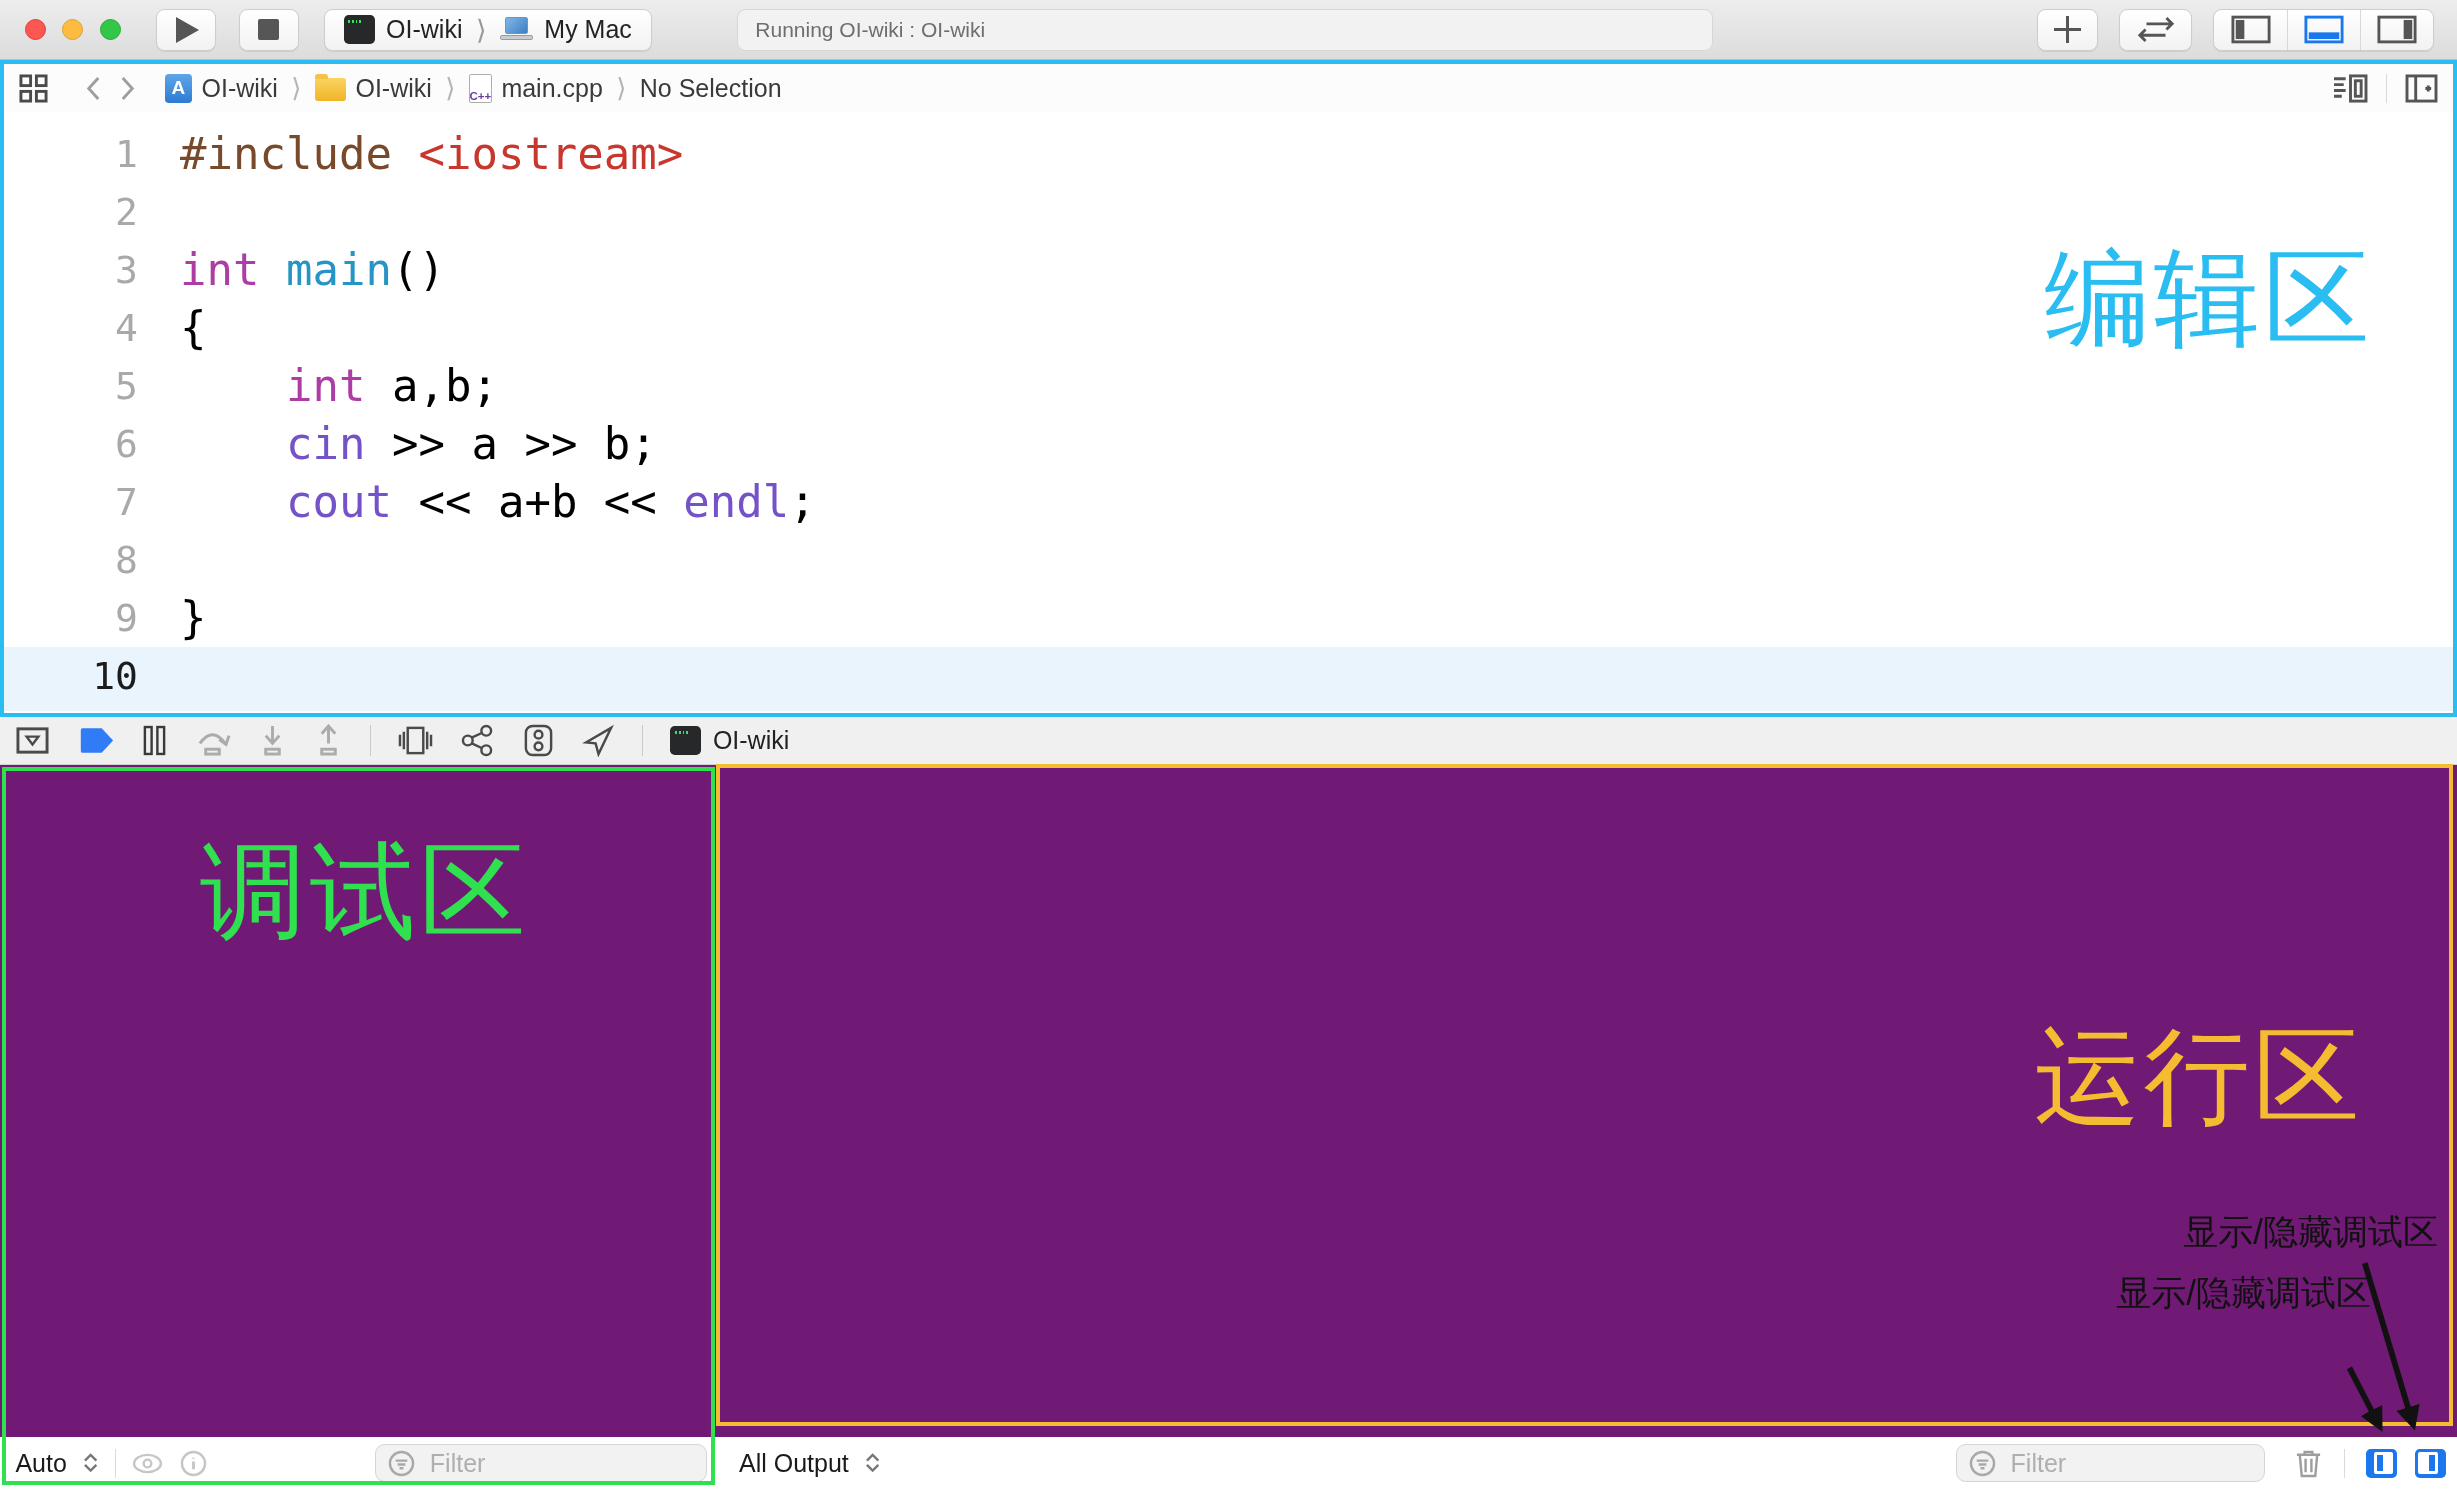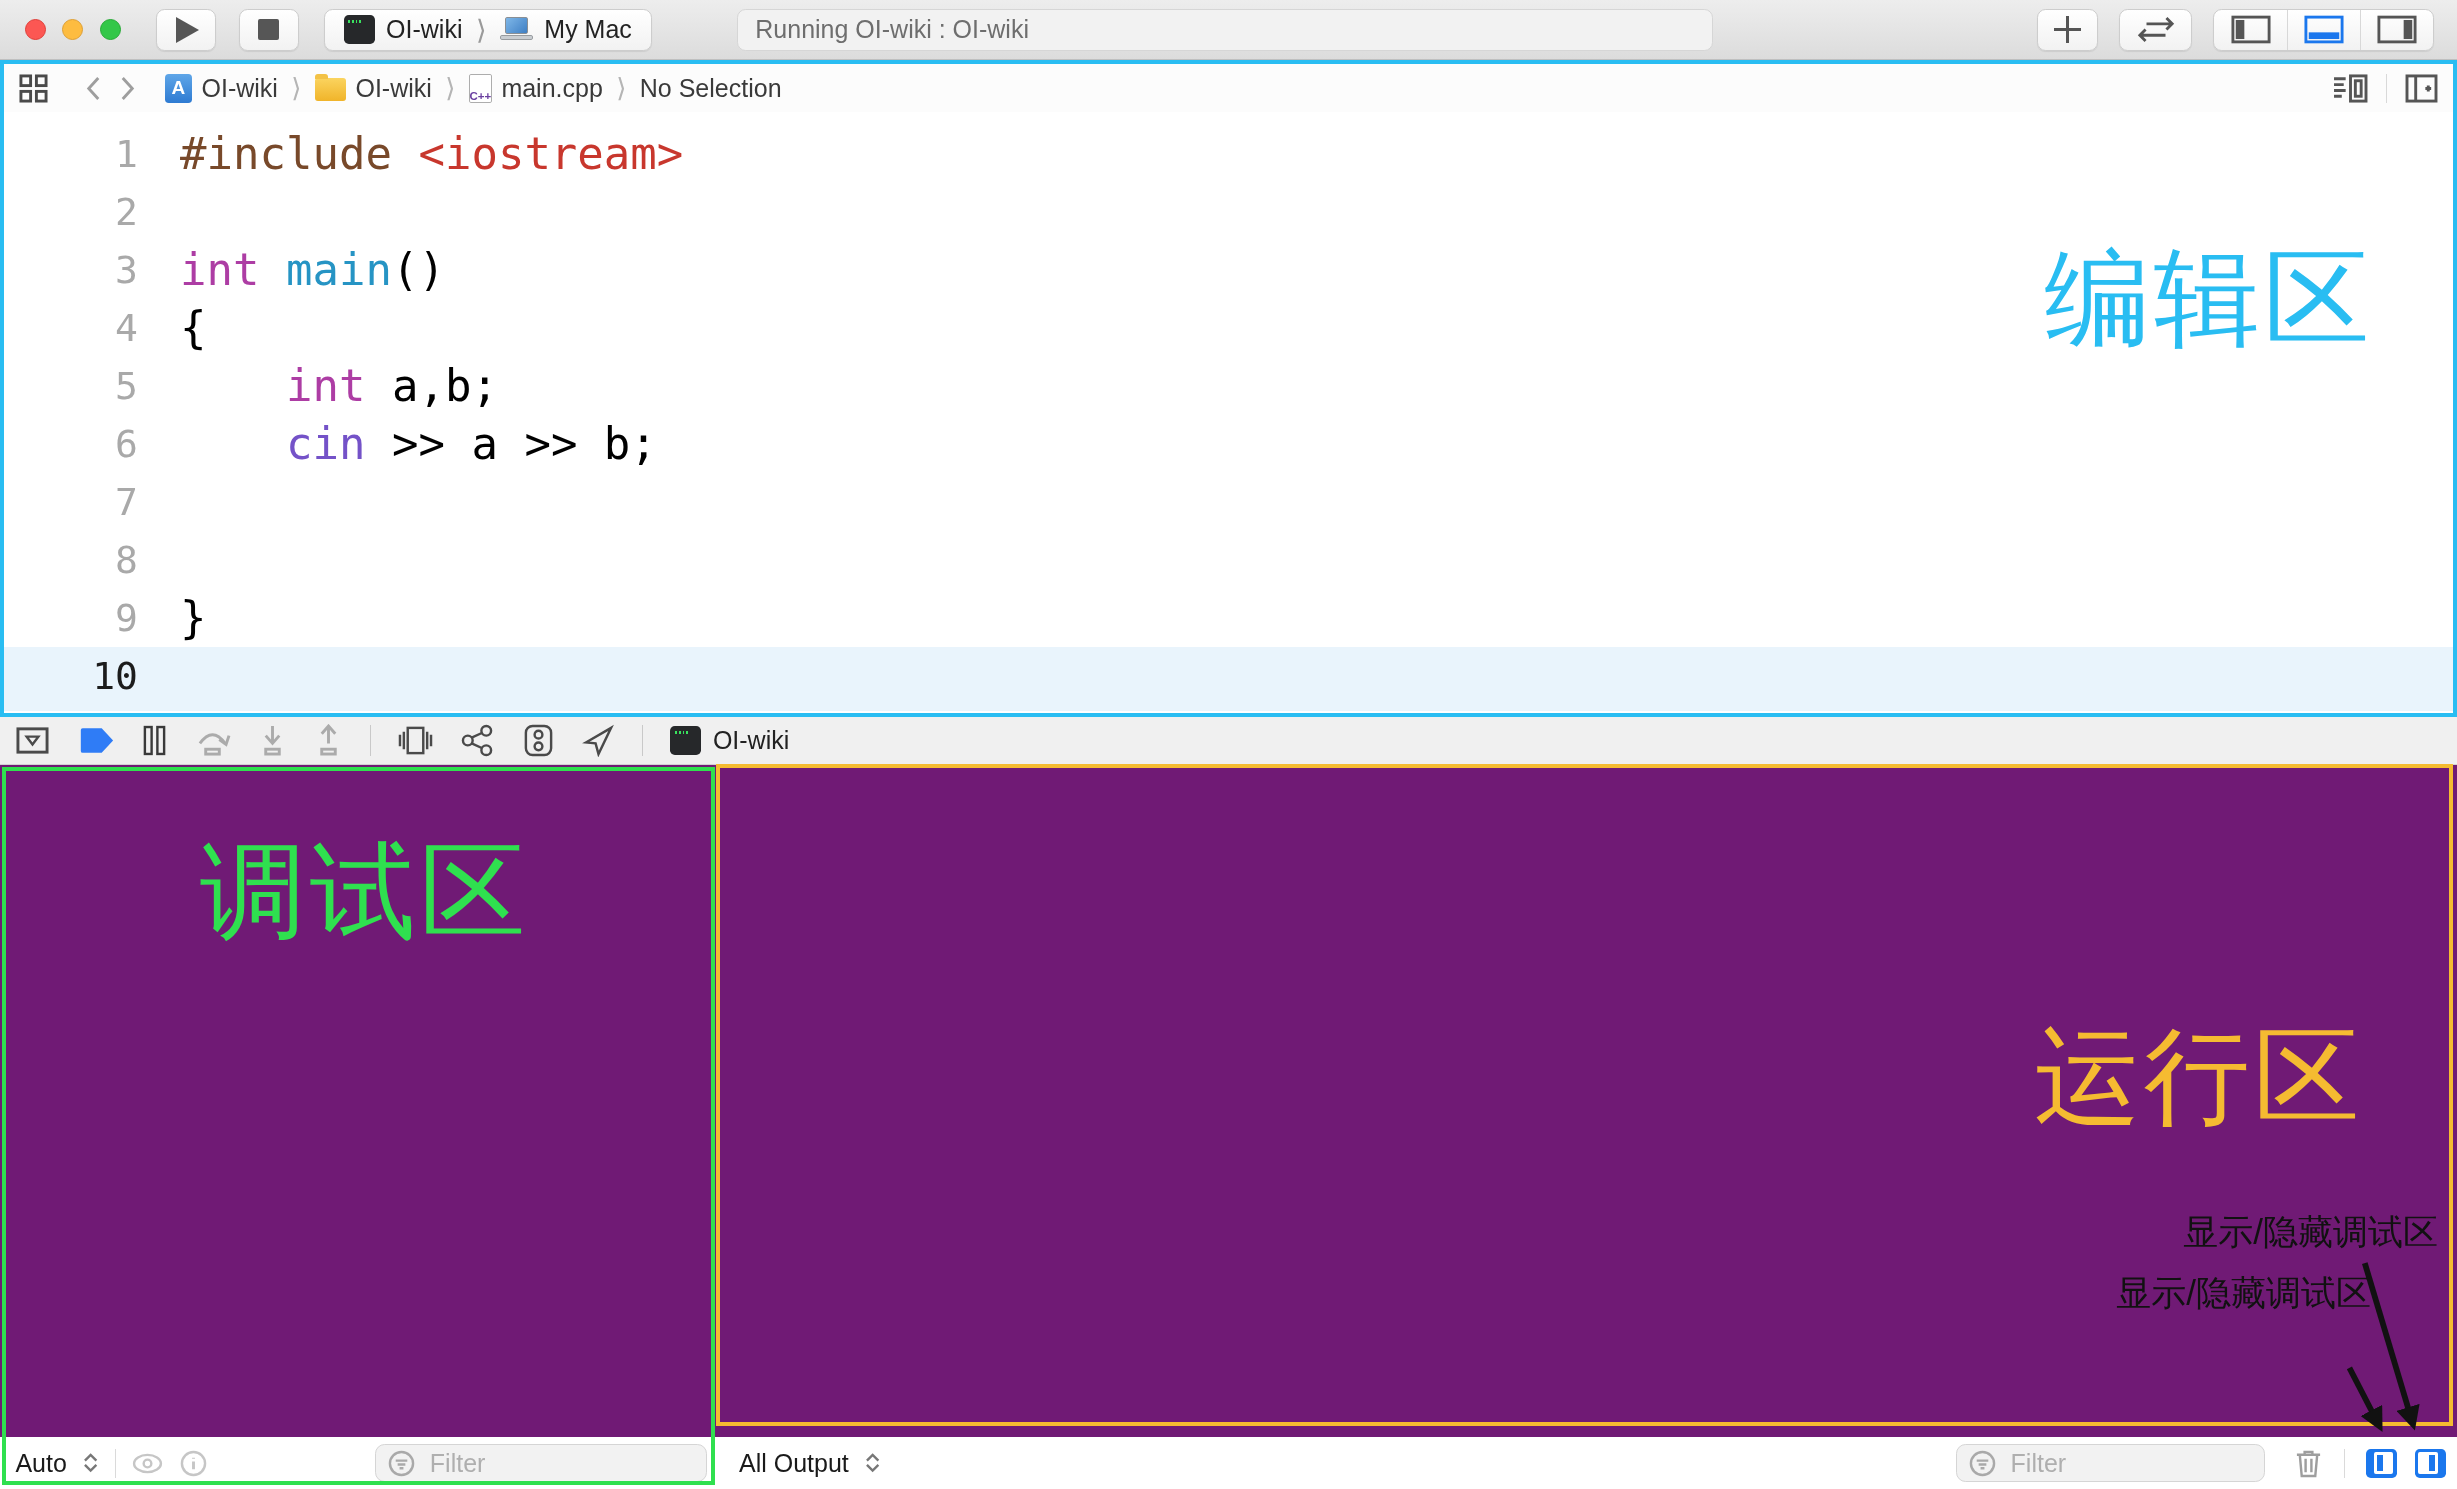--- a/index.html
+++ b/index.html
@@ -26,21 +26,21 @@
   .scheme { margin-left:25px; padding:0 19px; gap:11.5px; font-size:25px; color:#222; }
   .scheme .sep-chev { color:#9A9A9A; font-size:27px; padding:0 1.9px; }
   .mini-terminal { width:31px; height:29px; background:#26282A; border-radius:4.8px; position:relative; }
   .mini-terminal i { position:absolute; left:4.8px; top:4.8px; width:13.4px; height:2.9px;
     background:repeating-linear-gradient(90deg,#39E25E 0 1.9px,transparent 1.9px 3.8px); }
   .laptop { width:33px; height:25px; position:relative; }
   .laptop .scr { position:absolute; left:4.8px; top:0; width:23px; height:17.3px; background:linear-gradient(135deg,#7FB7E8,#3E7FC4); border:1.9px solid #8A8F94; border-radius:1.9px; }
   .laptop .base { position:absolute; left:0; bottom:1.9px; width:33px; height:4.8px; background:#C9CDD1; border:1px solid #979B9F; border-radius:1.9px; }
   .wintitle { position:absolute; left:737px; top:8.6px; width:976px; height:42px;
     background:#F2F2F2; border:1px solid #D6D6D6; border-radius:8.6px;
-    display:flex; align-items:center; padding-left:17.3px; font-size:25px; color:#6E6E6E; }
+    display:flex; align-items:center; padding-left:17.3px; font-size:21px; color:#6E6E6E; }
   .tb-right { position:absolute; right:23px; top:8.6px; display:flex; gap:21px; }
   .btn-add { width:61px; }
   .plus-glyph { width:27px; height:27px; position:relative; }
   .plus-glyph::before,.plus-glyph::after { content:""; position:absolute; background:#555; }
   .plus-glyph::before { left:11.5px; top:0; width:3.8px; height:27px; }
   .plus-glyph::after { left:0; top:11.5px; width:27px; height:3.8px; }
   .btn-swap { width:73px; }
   .segmented { display:flex; height:42px; border:1px solid #CDCDCD; border-radius:8.6px; overflow:hidden;
     background:linear-gradient(#FFFFFF,#F2F2F2); box-shadow:0 1px 1px rgba(0,0,0,.08); }
   .seg { width:73px; display:flex; align-items:center; justify-content:center; }
@@ -251,20 +251,21 @@
         <div class="crow">
           <span class="ln">5</span>
           <span class="src"><span class="tk-plain">    </span><span class="tk-kw">int</span><span class="tk-plain"> a,b;</span></span>
         </div>
         <div class="crow">
           <span class="ln">6</span>
           <span class="src"><span class="tk-plain">    </span><span class="tk-std">cin</span><span class="tk-plain"> &gt;&gt; a &gt;&gt; b;</span></span>
         </div>
         <div class="crow">
           <span class="ln">7</span>
+          <span class="src"><span class="tk-plain">    </span><span class="tk-std">cout</span><span class="tk-plain"> &lt;&lt; a+b &lt;&lt; </span><span class="tk-std">endl</span><span class="tk-plain">;</span></span>
         </div>
         <div class="crow">
           <span class="ln">8</span>
         </div>
         <div class="crow">
           <span class="ln">9</span>
           <span class="src"><span class="tk-plain">}</span></span>
         </div>
         <div class="crow active">
           <span class="ln">10</span>

